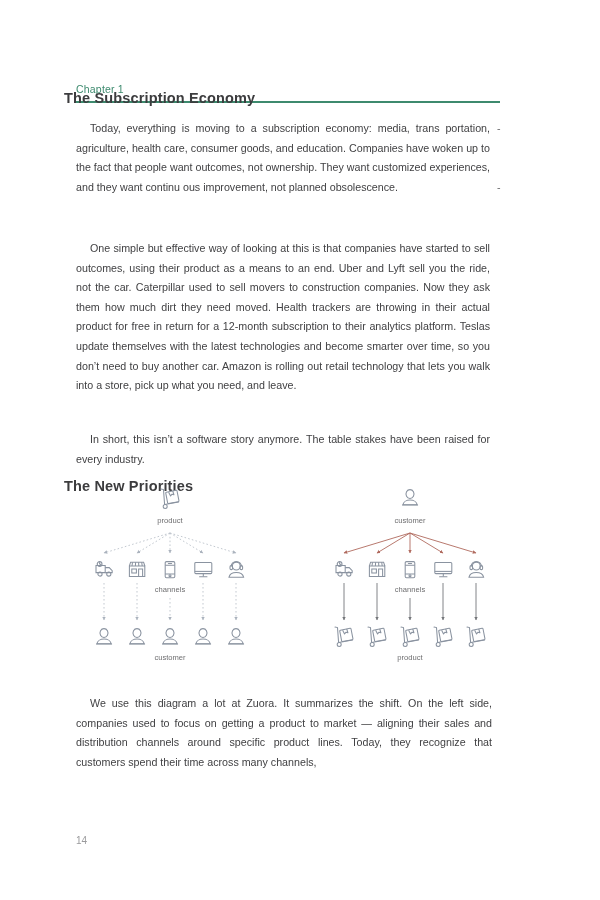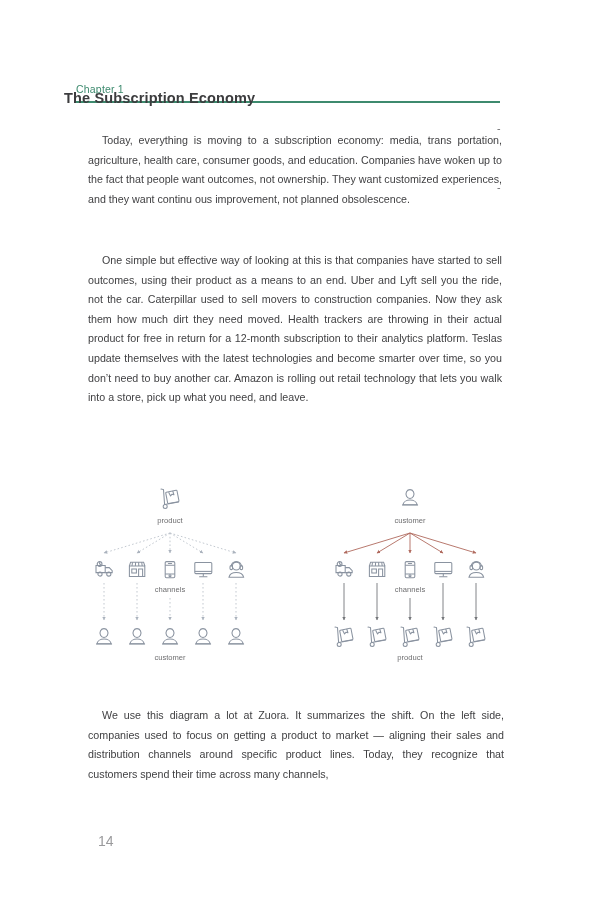--- a/index.html
+++ b/index.html
@@ -60,21 +60,21 @@
   
   .para {
     position: absolute;
     left: 76px;
     width: 414px;
     font-size: 10.7px;
     line-height: 19.6px;
     color: #414143;
     text-align: justify;
     text-justify: inter-word;
-    margin: 12px;
+    margin: 0;
   }
   .para.indent { text-indent: 14px; }
   #para-1 { top: 119px; }
   #para-2 { top: 239px; }
   #para-3 { top: 430px; }
   #para-4 { top: 694px; width: 416px; }
 
   
   .marginal-hyphen {
     position: absolute;
@@ -101,45 +101,46 @@
     fill: #6e6e70;
     font-family: "Liberation Sans", sans-serif;
     text-anchor: middle;
   }
 
   
   .folio {
     position: absolute;
     left: 76px;
     top: 834px;
-    font-size: 14px;
+    font-size: 10px;
     color: #9a9a9c;
     line-height: 14px;
-    margin-left: 22px;
   }
 </style>
 </head>
 <body>
 
 <div class="page">
 
   <div class="header">
     <div class="chapter-label">Chapter 1</div>
     <div class="header-rule"></div>
   </div>
 
   <h1 class="section-title" id="title-subscription">The Subscription Economy</h1>
 
   <p class="para indent" id="para-1">Today, everything is moving to a subscription economy: media, trans portation, agriculture, health care, consumer goods, and education. Companies have woken up to the fact that people want outcomes, not ownership. They want customized experiences, and they want continu ous improvement, not planned obsolescence.</p>
   <span class="marginal-hyphen" id="hyphen-1">-</span>
   <span class="marginal-hyphen" id="hyphen-2">-</span>
 
   <p class="para indent" id="para-2">One simple but effective way of looking at this is that companies have started to sell outcomes, using their product as a means to an end. Uber and Lyft sell you the ride, not the car. Caterpillar used to sell movers to construction companies. Now they ask them how much dirt they need moved. Health trackers are throwing in their actual product for free in return for a 12-month subscription to their analytics platform. Teslas update themselves with the latest technologies and become smarter over time, so you don’t need to buy another car. Amazon is rolling out retail technology that lets you walk into a store, pick up what you need, and leave.</p>
 
-
+  <p class="para indent" id="para-3">In short, this isn’t a software story anymore. The table stakes have been raised for every industry.</p>
+
+  <h1 class="section-title" id="title-priorities">The New Priorities</h1>
 
   <div class="diagram">
     <svg width="460" height="200" viewBox="0 0 460 200">
       <defs>
 
         <marker id="ah-grey" markerWidth="5" markerHeight="5" refX="3.6" refY="2" orient="auto" markerUnits="strokeWidth">
           <path d="M0,0 L4,2 L0,4 z" fill="#aab2bd"></path>
         </marker>
         <marker id="ah-red" markerWidth="5" markerHeight="5" refX="3.6" refY="2" orient="auto" markerUnits="strokeWidth">
           <path d="M0,0 L4,2 L0,4 z" fill="#b06a5e"></path>

